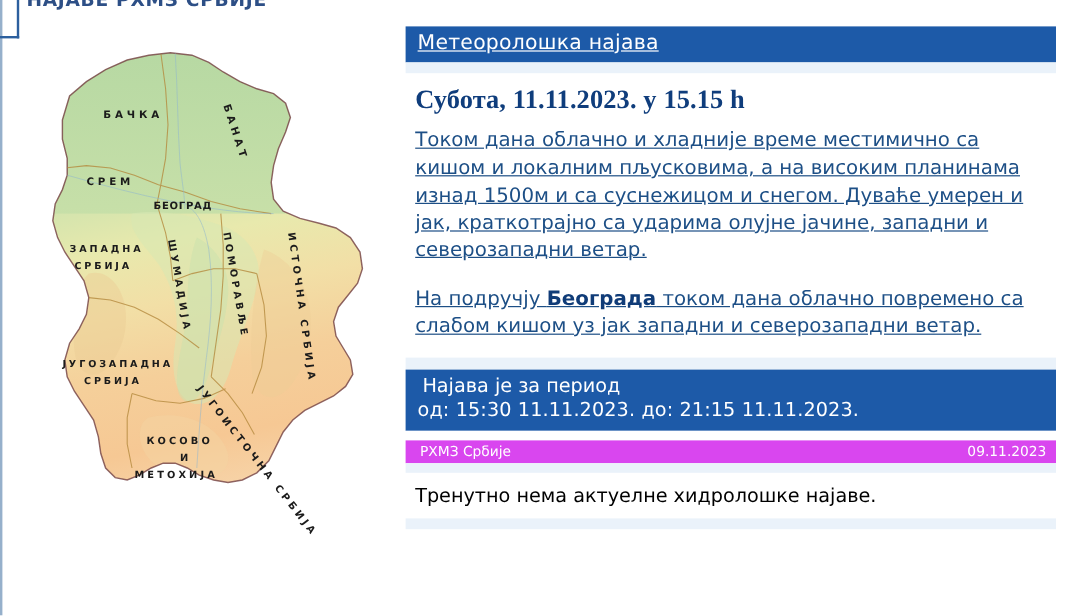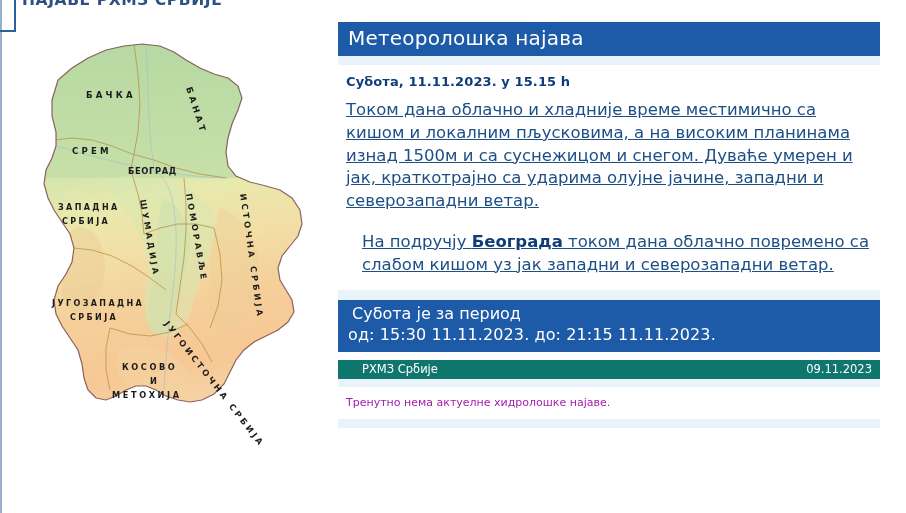--- a/index.html
+++ b/index.html
@@ -29,58 +29,58 @@
   .maplabel{
     font-family:"DejaVu Sans","Liberation Sans",sans-serif;
     fill:#1b1b1b;font-weight:bold;
   }
 
   
   .content{position:absolute;left:338px;top:22px;width:542px;}
 
   .bar-head{
     background:#1d5aa8;color:#ffffff;
-    font-size:20px;padding:4px 10px 5px 10px;
-    letter-spacing:.2px;line-height:1.25;
+    font-size:17px;padding:4px 10px 5px 10px;
+    letter-spacing:.2px;line-height:1.25;text-decoration:underline;
   }
   .tintband{background:#eaf2fa;height:9px;}
 
   .date-line{
-    color:#0f3d7c;font-weight:bold;font-size:13px;
-    padding:9px 2px 4px 8px;letter-spacing:.1px;
+    color:#0f3d7c;font-weight:bold;font-size:22px;
+    padding:9px 2px 4px 8px;letter-spacing:.1px;font-family:Liberation Serif, serif;
   }
 
   .para{
     color:#1d4f86;font-size:16.5px;line-height:1.38;
     padding:6px 4px 0 8px;
     text-decoration:underline;
   }
-  .para.second{padding-top:18px;margin-left:16px;}
+  .para.second{padding-top:18px;}
   .para b{font-weight:bold;color:#103c78;}
 
   .spacer-band{height:10px;background:#eaf2fa;margin-top:14px;}
 
   .bar-period{
     background:#1d5aa8;color:#ffffff;font-size:16px;
     line-height:1.3;padding:4px 10px 6px 10px;
   }
   .bar-period .l1{padding-left:4px;}
   .bar-period .l2{letter-spacing:.1px;}
 
   .gap-white{height:8px;background:#ffffff;}
 
   .bar-rhmz{
-    background:#0f766e;color:#ffffff;font-size:11.5px;
-    padding:2px 8px 3px 24px;display:flex;justify-content:space-between;align-items:center;
+    background:#d946ef;color:#ffffff;font-size:11.5px;
+    padding:2px 8px 3px 12px;display:flex;justify-content:space-between;align-items:center;
   }
 
   .tintband2{background:#eaf2fa;height:8px;}
 
   .hydro{
-    color:#a21caf;font-size:11px;padding:9px 4px 0 8px;
+    color:#000000;font-size:16px;padding:9px 4px 0 8px;
   }
 
   .tintband3{background:#eaf2fa;height:9px;margin-top:10px;}
 </style>
 </head>
 <body>
 
 <div class="page">
 
   <div class="left-rule"></div>
@@ -214,21 +214,21 @@
 
     <div class="para">Током дана облачно и хладније време местимично са кишом и локалним пљусковима, а на високим планинама изнад 1500м и са суснежицом и снегом. Дуваће умерен и јак, краткотрајно са ударима олујне јачине, западни и северозападни ветар.</div>
 
     <div class="para second">
       <span>На подручју </span><b>Београда</b><span> током дана облачно повремено са слабом кишом уз јак западни и северозападни ветар.</span>
     </div>
 
     <div class="spacer-band"></div>
 
     <div class="bar-period">
-      <div class="l1">Субота је за период</div>
+      <div class="l1">Најава је за период</div>
       <div class="l2">од: 15:30 11.11.2023.  до: 21:15 11.11.2023.</div>
     </div>
 
     <div class="gap-white"></div>
 
     <div class="bar-rhmz">
       <span>РХМЗ Србије</span>
       <span>09.11.2023</span>
     </div>
 

